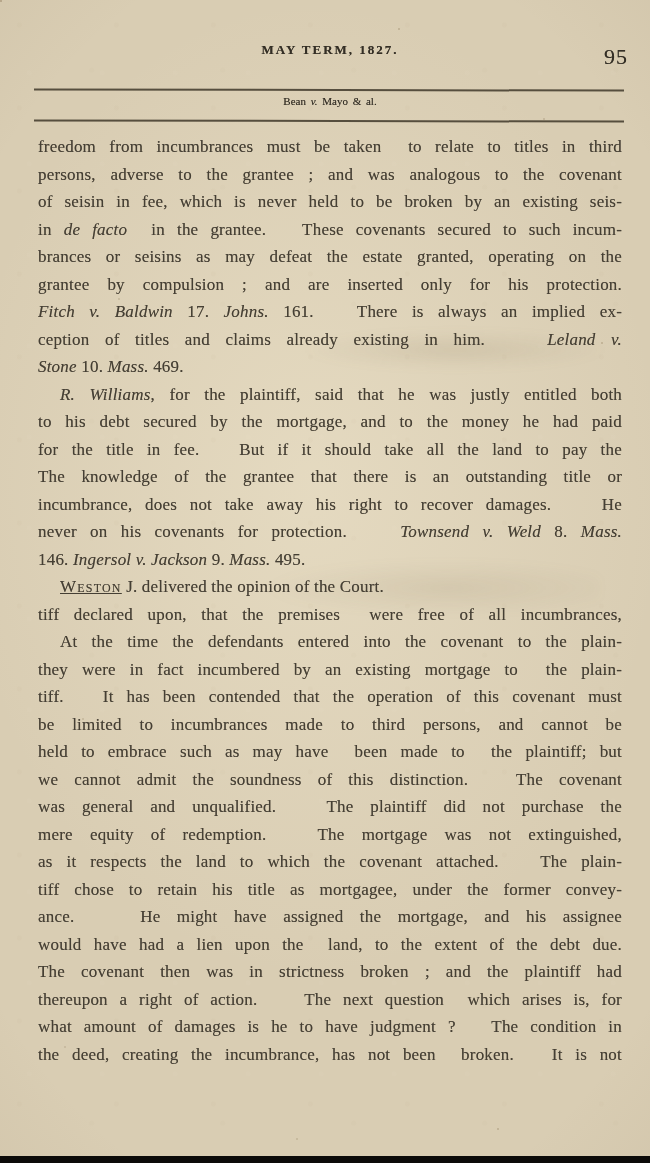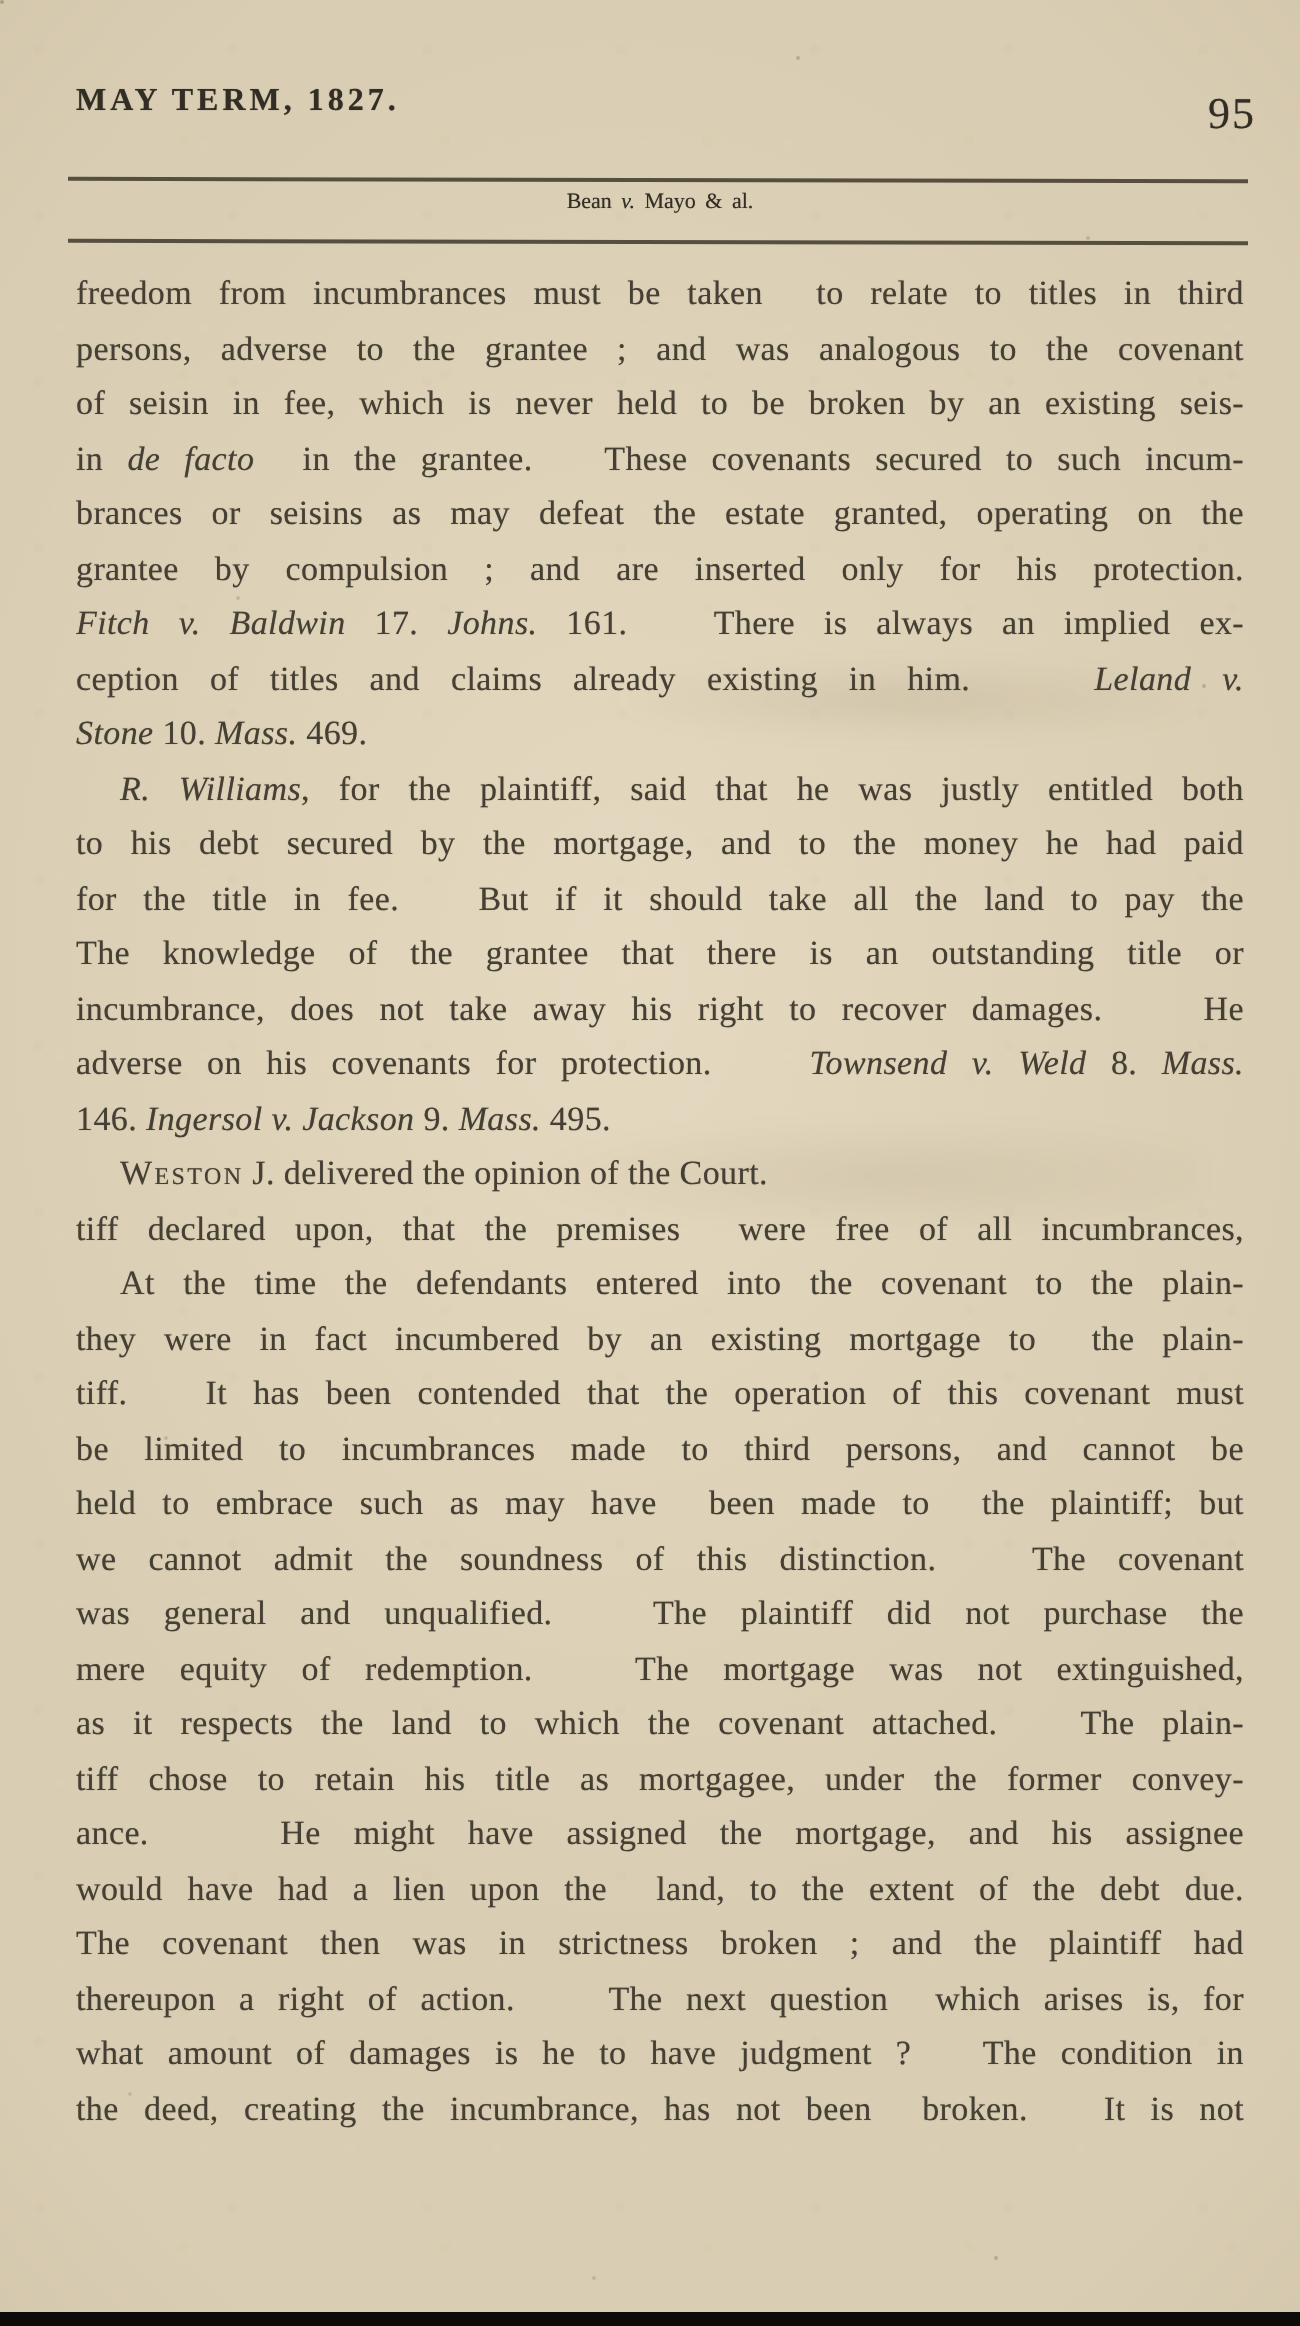--- a/index.html
+++ b/index.html
@@ -40,22 +40,22 @@
       296px 1138px 0 rgba(115,92,58,.22), 64px 1046px 0 rgba(115,92,58,.2);
   }
   .smudge{position:absolute;pointer-events:none;filter:blur(5px);}
   .smudge.s1{left:300px;top:330px;width:310px;height:40px;
     background:radial-gradient(ellipse at 50% 50%, rgba(110,92,62,.12), transparent 70%);}
   .smudge.s2{left:260px;top:560px;width:340px;height:56px;
     background:radial-gradient(ellipse at 55% 50%, rgba(110,92,62,.10), transparent 70%);}
 
   .header{position:absolute;top:42px;left:38px;width:584px;height:26px;}
   .term{
-    position:absolute;left:0;right:0;
-    font-size:16px;font-weight:bold;letter-spacing:2px;color:var(--ink-dark);
+    position:absolute;left:0;right:0;text-align:center;
+    font-size:13px;font-weight:bold;letter-spacing:2px;color:var(--ink-dark);
     text-shadow:0 0 .5px rgba(50,44,34,.6);
   }
   .pagenum{
     position:absolute;right:-6px;top:2px;font-size:22px;color:var(--ink-dark);
     letter-spacing:1px;text-shadow:0 0 .5px rgba(50,44,34,.6);
   }
   .rule{
     position:absolute;left:34px;right:26px;height:2px;background:var(--rule);
     transform:rotate(.12deg);
   }
@@ -72,21 +72,21 @@
     text-shadow:0 0 .45px rgba(62,54,42,.5);
   }
   .para + .para{margin-top:0;}
   .line{
     height:27.5px;line-height:27.5px;white-space:pre-wrap;
     text-align:justify;text-align-last:left;overflow:hidden;
   }
   .line.j{text-align-last:justify;}
   .line.ind{padding-left:22px;}
   .it{font-style:italic;}
-  .sc{font-variant:small-caps;letter-spacing:1.2px;}
+  .sc{font-variant:small-caps;letter-spacing:1.2px;text-decoration:underline;}
   .bottom-bar{
     position:absolute;left:0;right:0;bottom:0;height:7px;background:#0c0b09;
   }
 </style>
 </head>
 <body>
 
 <div class="page">
   <div class="grain"></div>
   <div class="specks"></div>
@@ -113,21 +113,21 @@
         <div class="line j"><span class="it">Fitch v. Baldwin</span><span> 17. </span><span class="it">Johns.</span><span> 161.   There is always an implied ex-</span></div>
         <div class="line j"><span>ception of titles and claims already existing in him.    </span><span class="it">Leland v.</span></div>
         <div class="line"><span class="it">Stone</span><span> 10. </span><span class="it">Mass.</span><span> 469.</span></div>
       </div>
       <div class="para">
         <div class="line j ind"><span class="it">R. Williams</span><span>, for the plaintiff, said that he was justly entitled both</span></div>
         <div class="line j"><span>to his debt secured by the mortgage, and to the money he had paid</span></div>
         <div class="line j"><span>for the title in fee.   But if it should take all the land to pay the</span></div>
         <div class="line j"><span>The knowledge of the grantee that there is an outstanding title or</span></div>
         <div class="line j"><span>incumbrance, does not take away his right to recover damages.    He</span></div>
-        <div class="line j"><span>adverse on his covenants for protection.    </span><span class="it">Townsend v. Weld</span><span> 8. </span><span class="it">Mass.</span></div>
+        <div class="line j"><span>never on his covenants for protection.    </span><span class="it">Townsend v. Weld</span><span> 8. </span><span class="it">Mass.</span></div>
         <div class="line"><span>146. </span><span class="it">Ingersol v. Jackson</span><span> 9. </span><span class="it">Mass.</span><span> 495.</span></div>
       </div>
       <div class="para">
         <div class="line ind"><span class="sc">Weston</span><span> J. delivered the opinion of the Court.</span></div>
       </div>
       <div class="para">
         <div class="line j"><span>tiff declared upon, that the premises  were free of all incumbrances,</span></div>
         <div class="line j ind"><span>At the time the defendants entered into the covenant to the plain-</span></div>
         <div class="line j"><span>they were in fact incumbered by an existing mortgage to  the plain-</span></div>
         <div class="line j"><span>tiff.   It has been contended that the operation of this covenant must</span></div>

